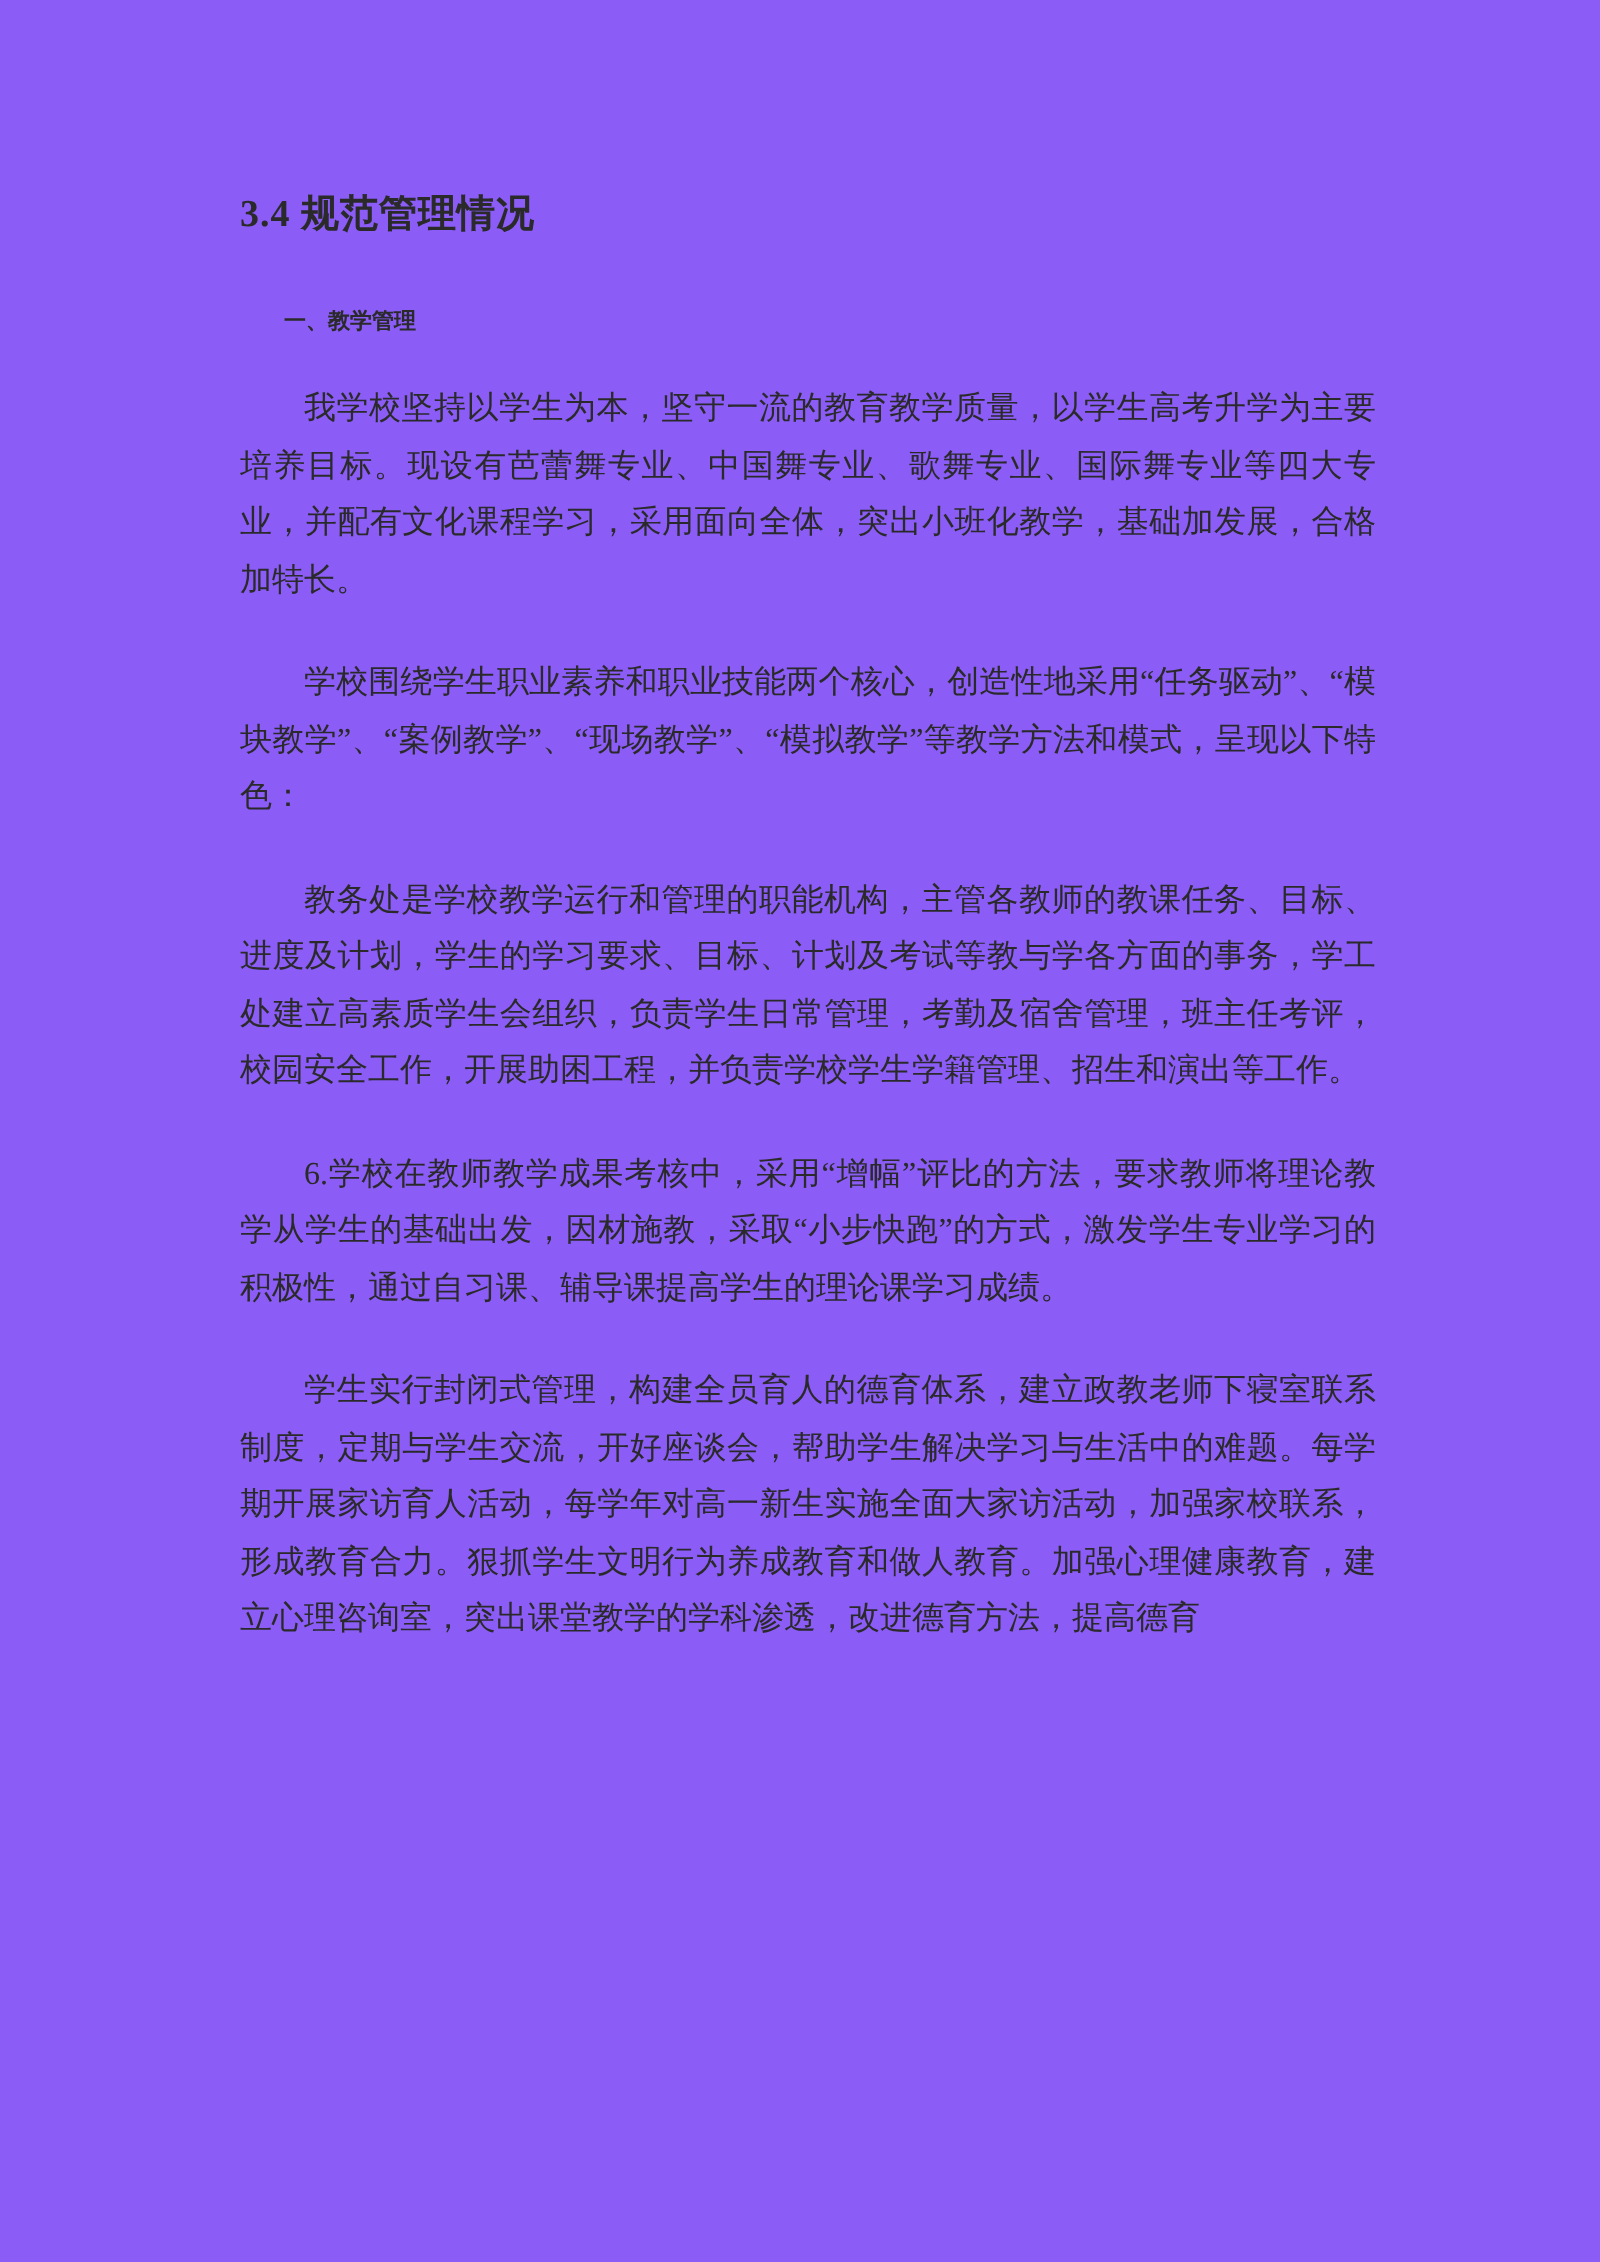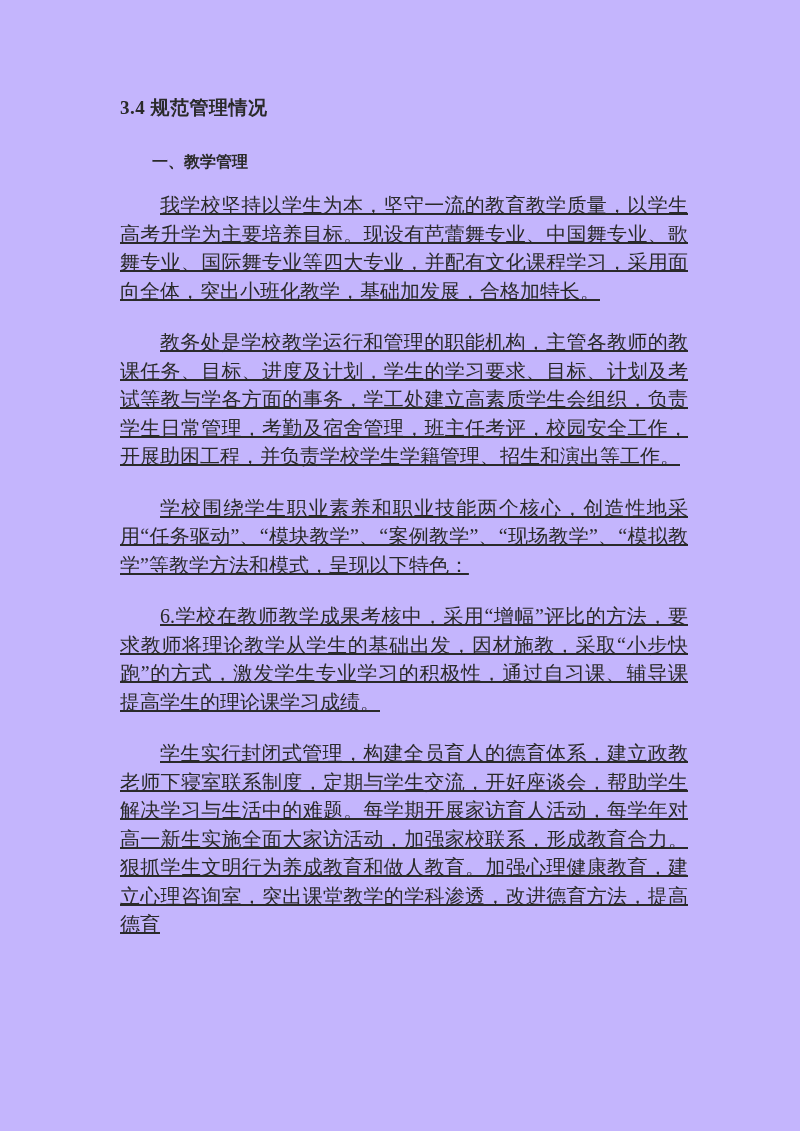--- a/index.html
+++ b/index.html
@@ -10,65 +10,64 @@
   body {
     width: 800px;
     height: 1131px;
     overflow: hidden;
   }
   .page {
     box-sizing: border-box;
     width: 800px;
     height: 1131px;
     padding: 94px 96px 0 120px;
-    background: #c4b5fd;
+    background: #8b5cf6;
     font-family: "Liberation Serif", "DejaVu Serif", serif;
     color: #2a2a2a;
   }
   .doc-title {
     font-size: 19px;
     line-height: 27px;
     font-weight: bold;
     margin: 0 0 27px 0;
     letter-spacing: 0.5px;
   }
   .section-heading {
-    font-size: 16px;
+    font-size: 11px;
     line-height: 27px;
     font-weight: bold;
     margin: 0 0 16px 0;
     text-indent: 2em;
   }
   .body-para {
-    font-size: 20px;
+    font-size: 16px;
     line-height: 28.5px;
     margin: 0 16px 23px 0;
     text-indent: 2em;
     text-align: justify;
     text-justify: inter-ideograph;
     word-break: break-all;
-    text-decoration: underline;
   }
   section { margin: 0; padding: 0; }
 </style>
 </head>
 <body>
 
 <div class="page">
 
   <h1 class="doc-title">3.4 规范管理情况</h1>
 
   <section>
     <h2 class="section-heading">一、教学管理</h2>
 
     <p class="body-para">我学校坚持以学生为本，坚守一流的教育教学质量，以学生高考升学为主要培养目标。现设有芭蕾舞专业、中国舞专业、歌舞专业、国际舞专业等四大专业，并配有文化课程学习，采用面向全体，突出小班化教学，基础加发展，合格加特长。</p>
 
+    <p class="body-para">学校围绕学生职业素养和职业技能两个核心，创造性地采用“任务驱动”、“模块教学”、“案例教学”、“现场教学”、“模拟教学”等教学方法和模式，呈现以下特色：</p>
+
     <p class="body-para">教务处是学校教学运行和管理的职能机构，主管各教师的教课任务、目标、进度及计划，学生的学习要求、目标、计划及考试等教与学各方面的事务，学工处建立高素质学生会组织，负责学生日常管理，考勤及宿舍管理，班主任考评，校园安全工作，开展助困工程，并负责学校学生学籍管理、招生和演出等工作。</p>
-
-    <p class="body-para">学校围绕学生职业素养和职业技能两个核心，创造性地采用“任务驱动”、“模块教学”、“案例教学”、“现场教学”、“模拟教学”等教学方法和模式，呈现以下特色：</p>
 
 
     <p class="body-para">6.学校在教师教学成果考核中，采用“增幅”评比的方法，要求教师将理论教学从学生的基础出发，因材施教，采取“小步快跑”的方式，激发学生专业学习的积极性，通过自习课、辅导课提高学生的理论课学习成绩。</p>
   </section>
 
   <section>
 
     <p class="body-para">学生实行封闭式管理，构建全员育人的德育体系，建立政教老师下寝室联系制度，定期与学生交流，开好座谈会，帮助学生解决学习与生活中的难题。每学期开展家访育人活动，每学年对高一新生实施全面大家访活动，加强家校联系，形成教育合力。狠抓学生文明行为养成教育和做人教育。加强心理健康教育，建立心理咨询室，突出课堂教学的学科渗透，改进德育方法，提高德育</p>
   </section>
 

